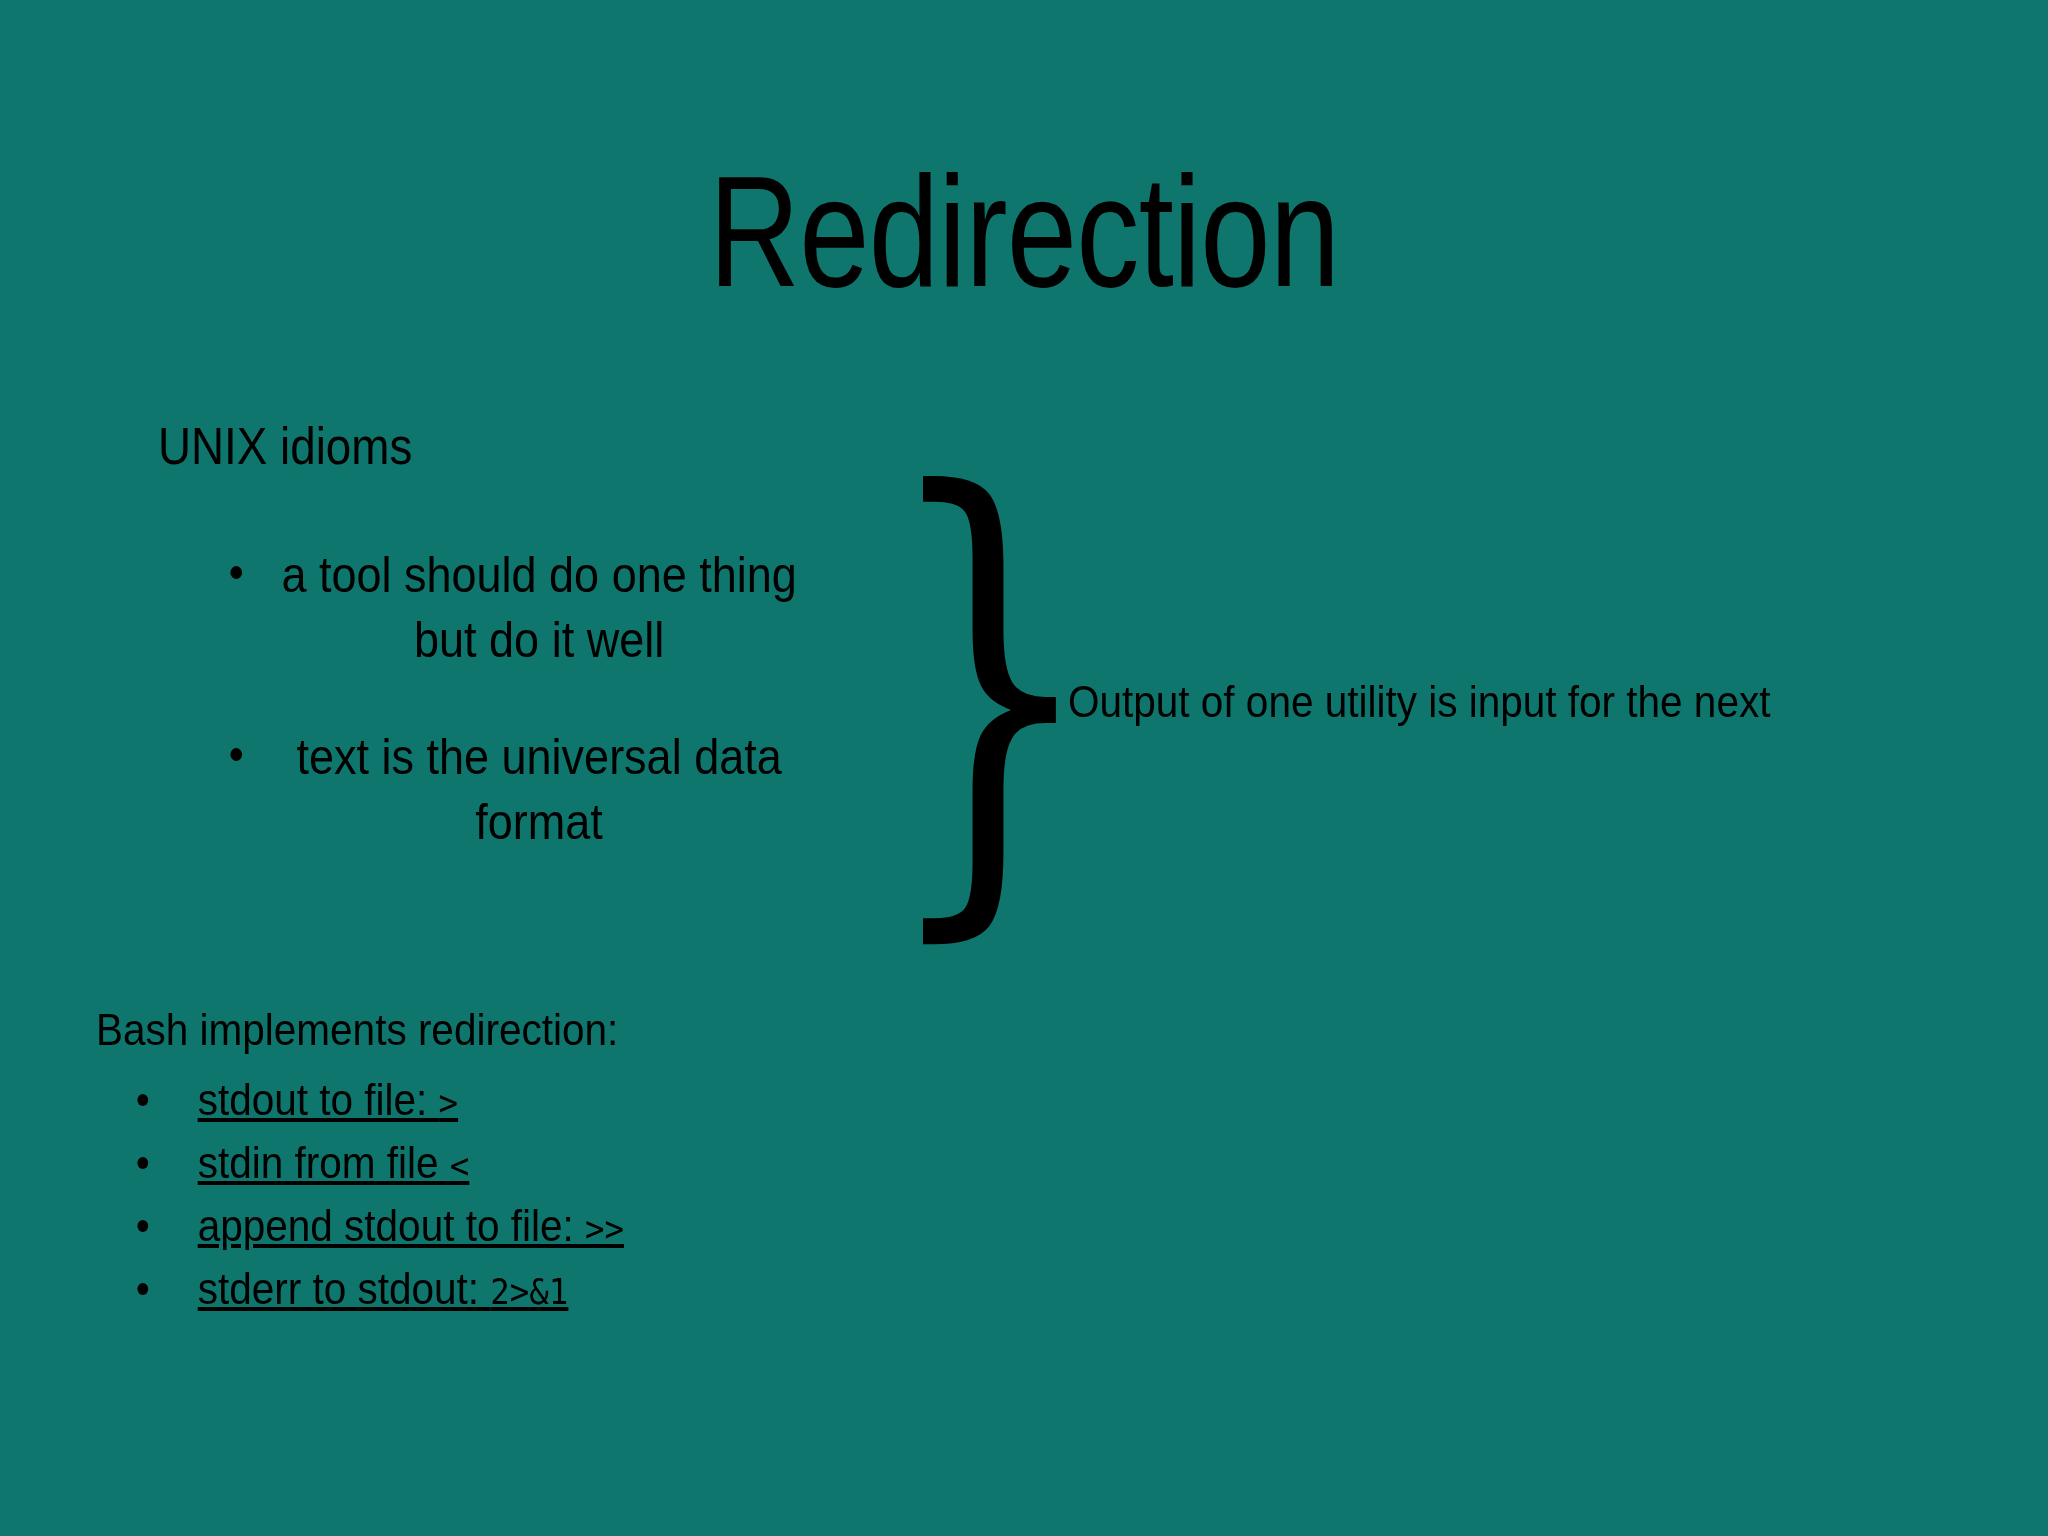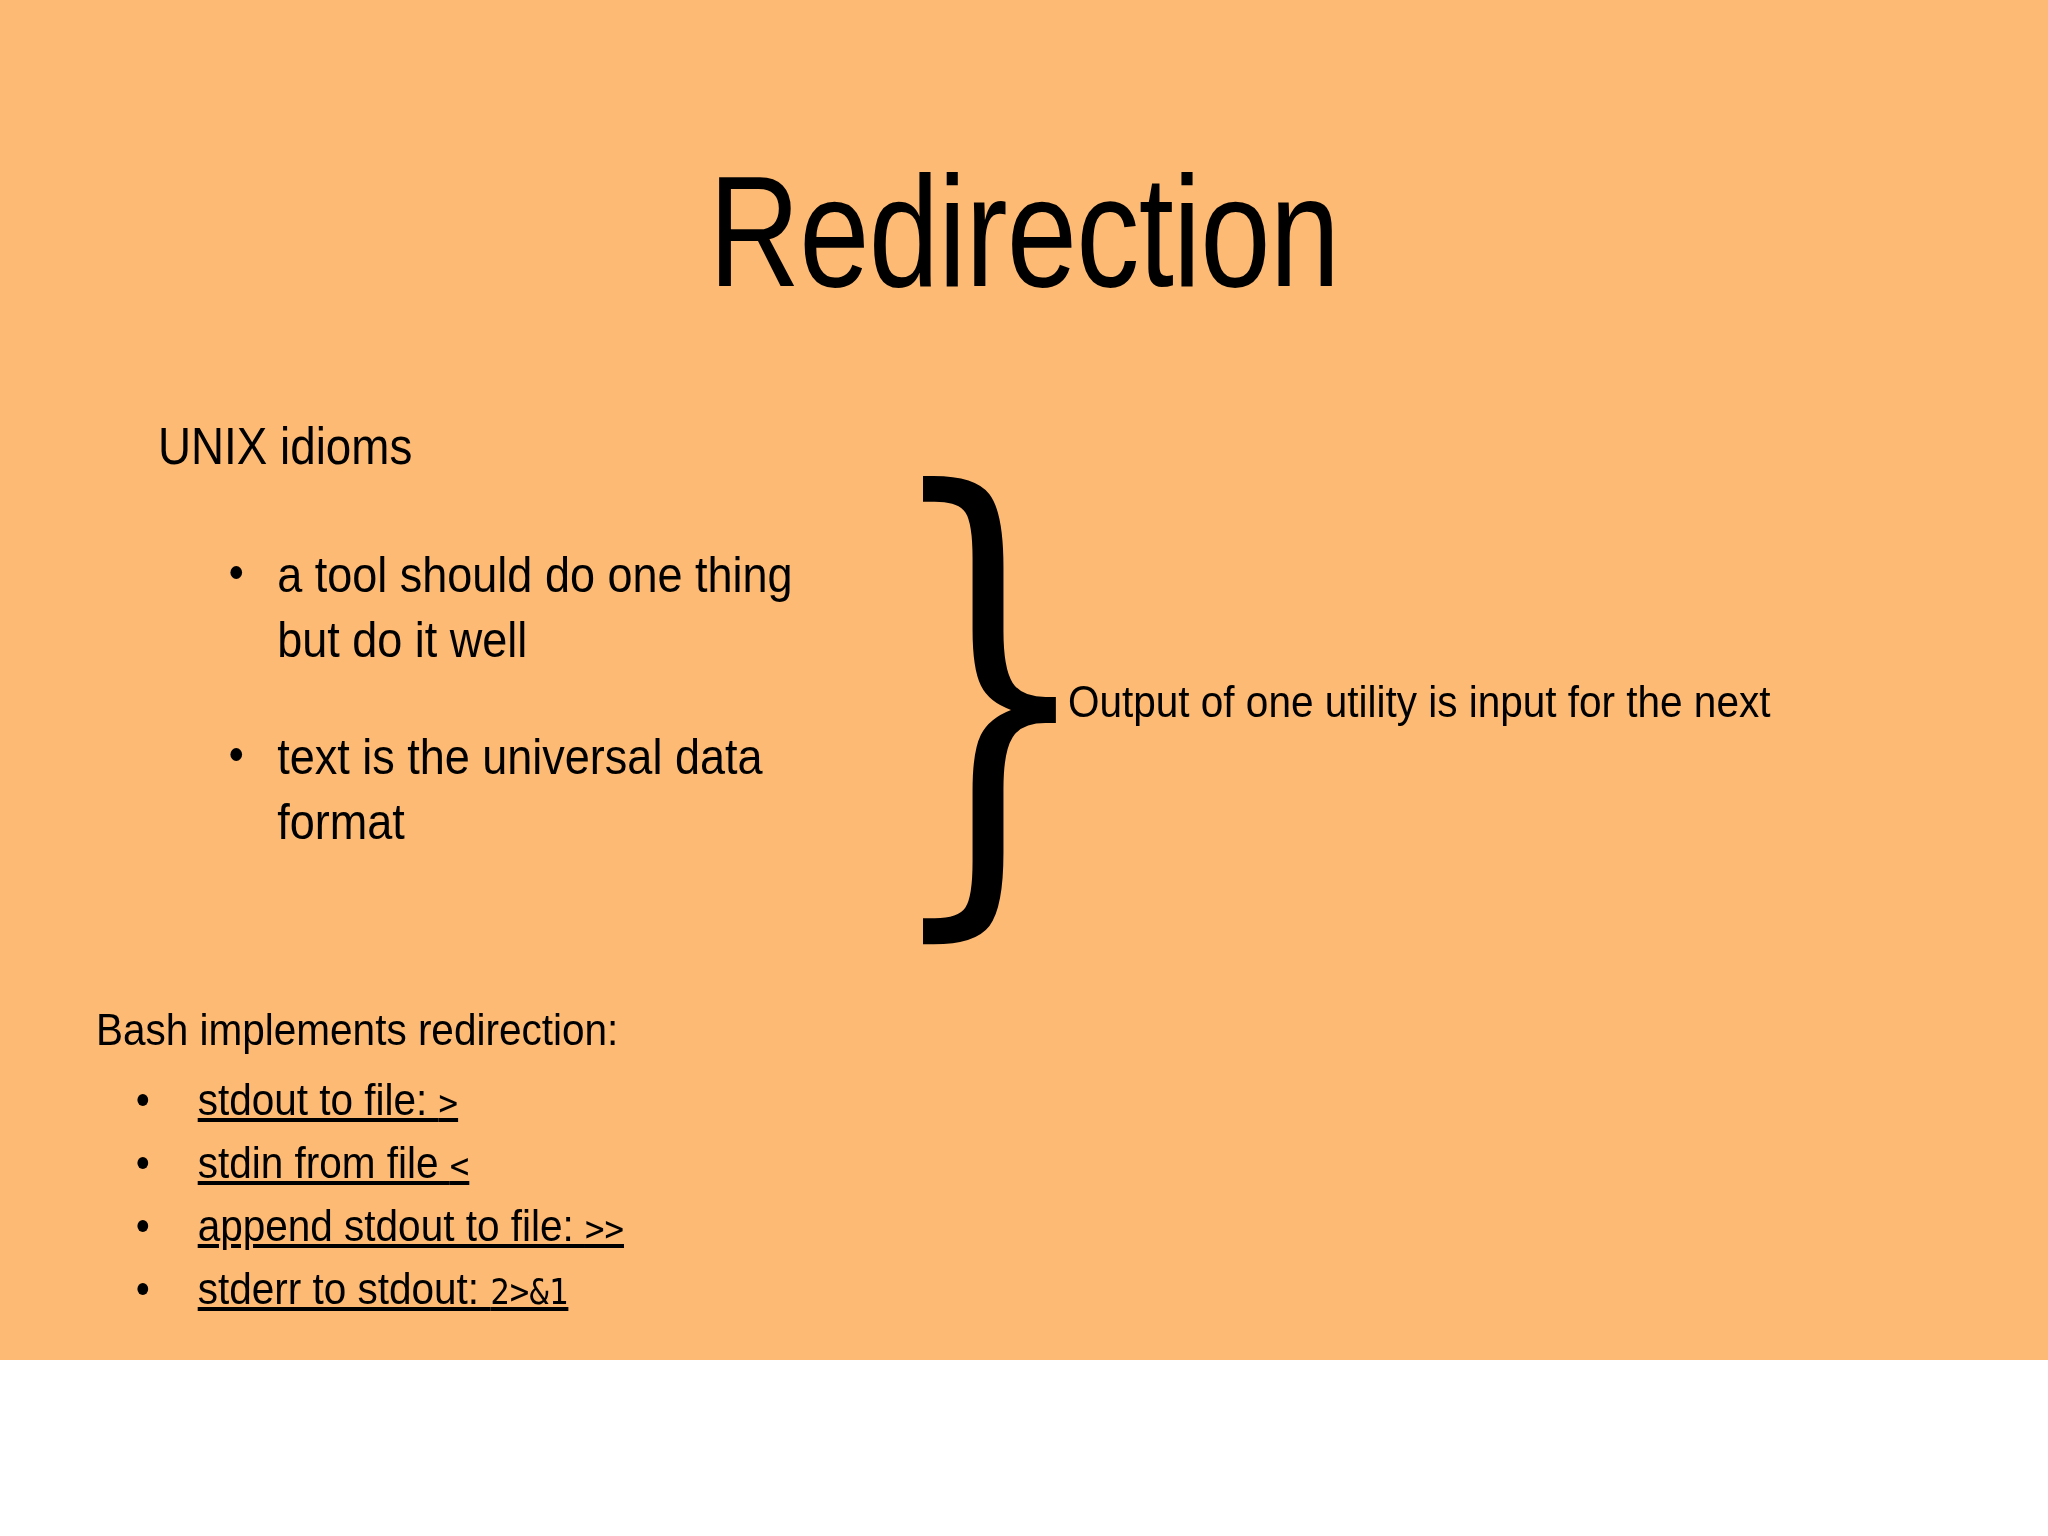--- a/index.html
+++ b/index.html
@@ -7,22 +7,22 @@
     padding: 0;
     background: #ffffff;
   }
   body {
     font-family: "Liberation Sans", sans-serif;
     color: #000000;
   }
   #slide {
     position: relative;
     width: 2048px;
-    height: 1360px;
-    background: #fdba74;
+    height: 1536px;
+    background: #0f766e;
     overflow: hidden;
   }
 
   
   .slide-title {
     position: absolute;
     left: 0;
     top: 152px;
     width: 2048px;
     text-align: center;
@@ -47,20 +47,21 @@
     transform-origin: 0 0;
     white-space: nowrap;
   }
 
   
   .idiom-list {
     position: absolute;
     left: 225px;
     top: 543px;
     width: 640px;
+    text-align: center;
   }
   .idiom-item {
     position: relative;
     padding-left: 58px;
     margin-bottom: 52px;
     font-size: 50px;
     line-height: 1.30;
     transform: scaleX(0.90);
     transform-origin: 0 0;
   }

